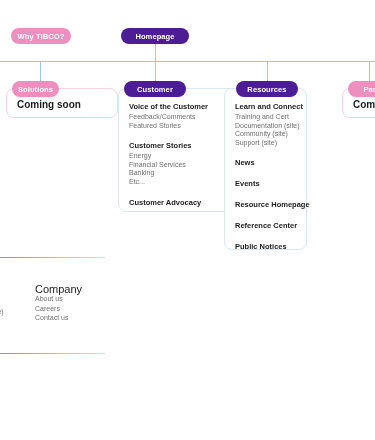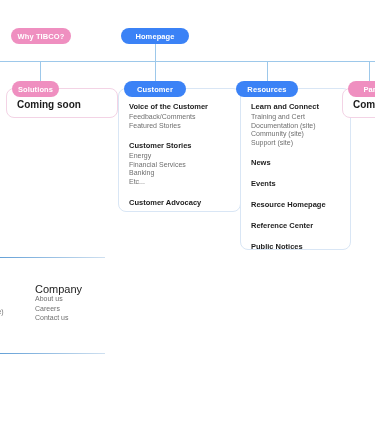--- a/index.html
+++ b/index.html
@@ -34,21 +34,21 @@
     align-items: center;
     justify-content: center;
     font-size: 7.5px;
     font-weight: bold;
     color: #ffffff;
     letter-spacing: 0.1px;
     white-space: nowrap;
     z-index: 5;
   }
   .pill-pink { background: #ef8fc0; }
-  .pill-blue { background: #3b82f6; text-align: center; }
+  .pill-blue { background: #4c1d95; text-align: center; }
 
   
   .card {
     position: absolute;
     background: #ffffff;
     border: 1px solid #dfe7f2;
     border-radius: 8px;
     padding: 12px 10px 10px 10px;
     z-index: 2;
   }
@@ -143,21 +143,21 @@
       <div class="grp-item">Etc...</div>
     </div>
     <div class="grp">
       <div class="grp-title">Customer Advocacy</div>
     </div>
   </div>
   <div class="pill pill-blue" style="left:124px; top:81px; width:62px;">
     <span>Customer</span>
   </div>
 
-  <div class="card card-blue" style="left:240px; top:88px; width:111px; height:162px;">
+  <div class="card card-blue" style="left:224px; top:88px; width:83px; height:162px;">
     <div class="grp">
       <div class="grp-title">Learn and Connect</div>
       <div class="grp-item">Training and Cert</div>
       <div class="grp-item">Documentation (site)</div>
       <div class="grp-item">Community (site)</div>
       <div class="grp-item">Support (site)</div>
     </div>
     <div class="grp">
       <div class="grp-title">News</div>
     </div>

